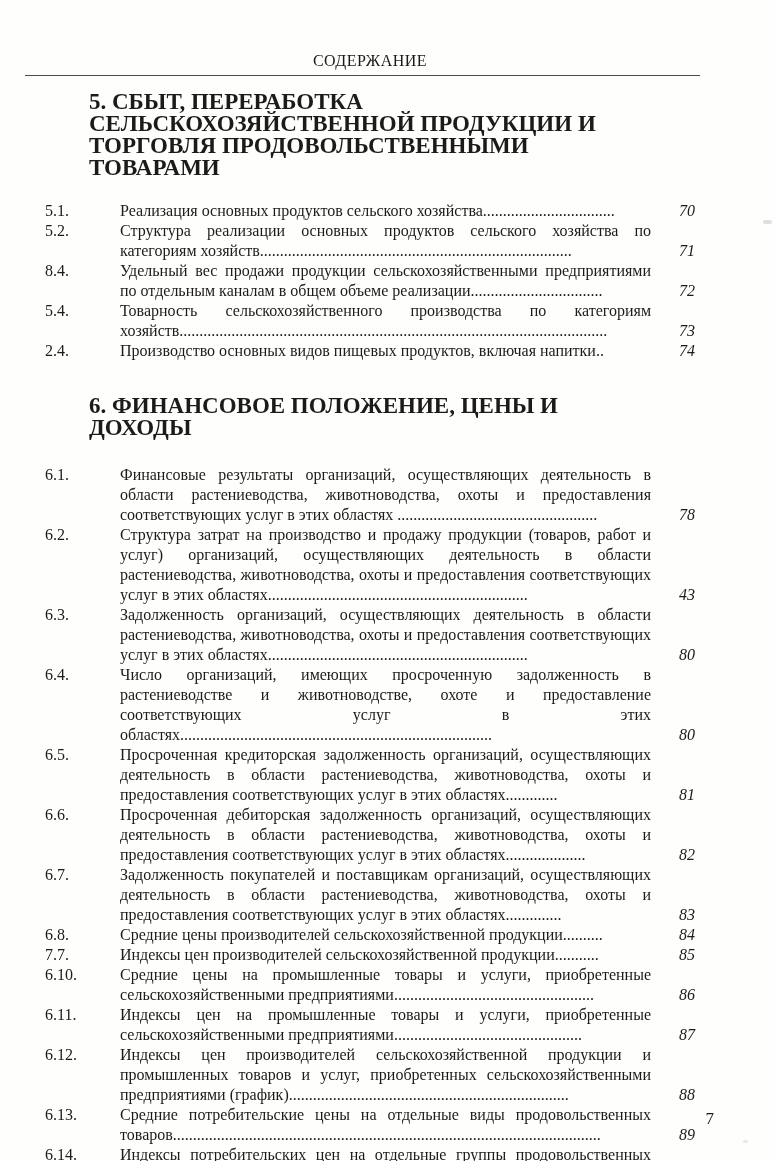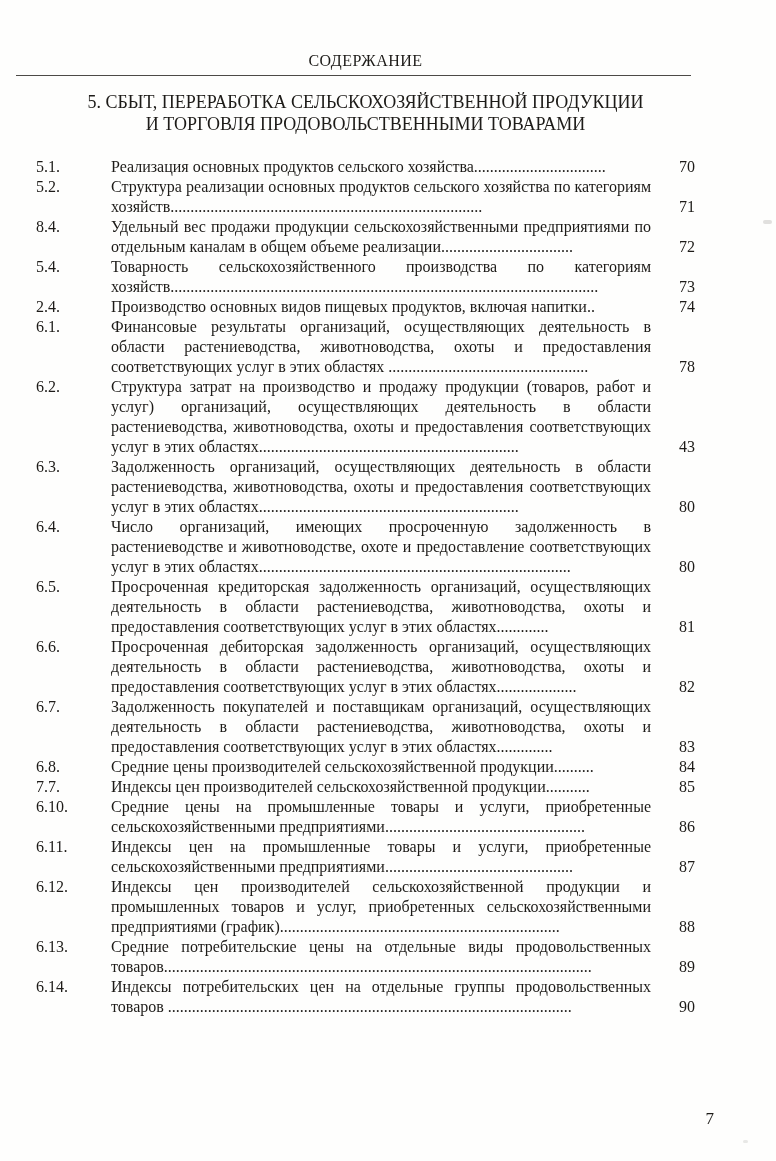--- a/index.html
+++ b/index.html
@@ -7,50 +7,50 @@
     width:776px;height:1161px;
     background:#ffffff;
     font-family:"Liberation Serif","DejaVu Serif",serif;
     color:#1d1b18;
     overflow:hidden;
   }
   .page{
     position:relative;
     width:776px;height:1161px;
     box-sizing:border-box;
-    padding:52px 81px 0 36px; 
+    padding:52px 81px 0 45px; 
     background:#fefefd;
   }
   .doc-header{ text-align:center; }
   .doc-title{
     font-size:16px;
     letter-spacing:0.5px;
     line-height:18px;
   }
   .rule{
     border:none;
     border-top:1.6px solid #4c4a47;
     margin:5px 0 0 -20px;   
     width:675px;
     height:0;
   }
   .section-heading{
-    font-size:18px;
-    font-weight:normal;
-    text-align:center;
+    font-size:23px;
+    font-weight:bold;
+    text-align:left;
     line-height:22px;
     max-width:562px;
     margin:15px auto 22px auto;
   }
   .section-heading.second{ margin-top:34px; margin-bottom:26px; }
   .toc{ font-size:16px; line-height:20px; }
   .entry{ display:flex; align-items:flex-start; }
   .num{ flex:none; width:46px; }
   .txt{ flex:1; text-align:justify; word-break:normal;margin-left:29px; }
-  .pg{ flex:none; width:44px; text-align:right; align-self:flex-end; }
+  .pg{ flex:none; width:44px; text-align:right; align-self:flex-end;font-style:italic; }
   .folio{
     position:absolute;
     right:62px; bottom:32px;
     font-size:17px;
   }
   .speck{ position:absolute; background:#c9c7c4; border-radius:2px; }
   .speck-a{ right:4px; top:220px; width:9px; height:4px; opacity:.55; }
   .speck-b{ right:28px; bottom:18px; width:5px; height:3px; opacity:.4; }
 </style>
 </head>
@@ -86,20 +86,21 @@
       <span class="txt">Товарность сельскохозяйственного производства по категориям хозяйств...........................................................................................................</span>
       <span class="pg">73</span>
     </div>
     <div class="entry">
       <span class="num">2.4.</span>
       <span class="txt">Производство основных видов пищевых продуктов, включая напитки..</span>
       <span class="pg">74</span>
     </div>
   </div>
 
+  <h2 class="section-heading second">6. ФИНАНСОВОЕ ПОЛОЖЕНИЕ, ЦЕНЫ И ДОХОДЫ</h2>
 
   <div class="toc">
     <div class="entry">
       <span class="num">6.1.</span>
       <span class="txt">Финансовые результаты организаций, осуществляющих деятельность в области растениеводства, животноводства, охоты и предоставления соответствующих услуг в этих областях ..................................................</span>
       <span class="pg">78</span>
     </div>
     <div class="entry">
       <span class="num">6.2.</span>
       <span class="txt">Структура затрат на производство и продажу продукции (товаров, работ и услуг) организаций, осуществляющих деятельность в области растениеводства, животноводства, охоты и предоставления соответствующих услуг в этих областях.................................................................</span>

